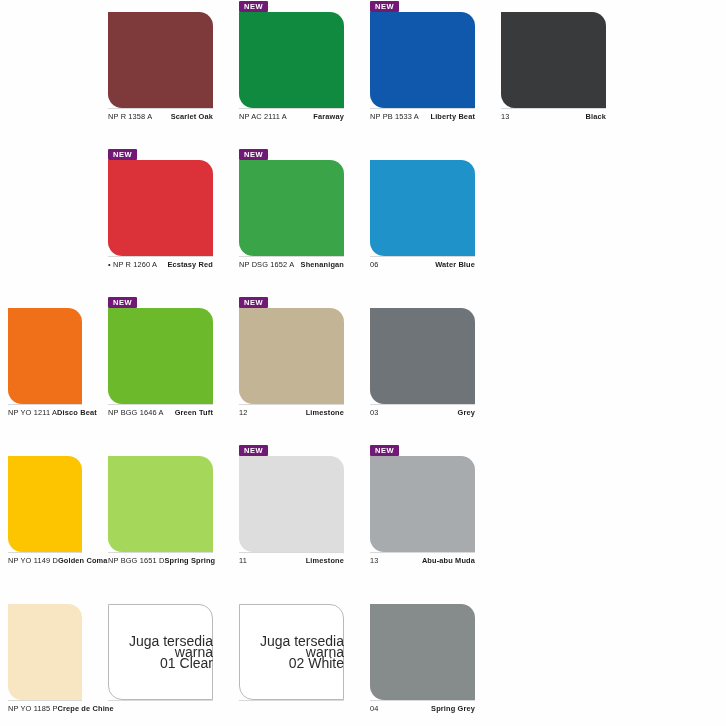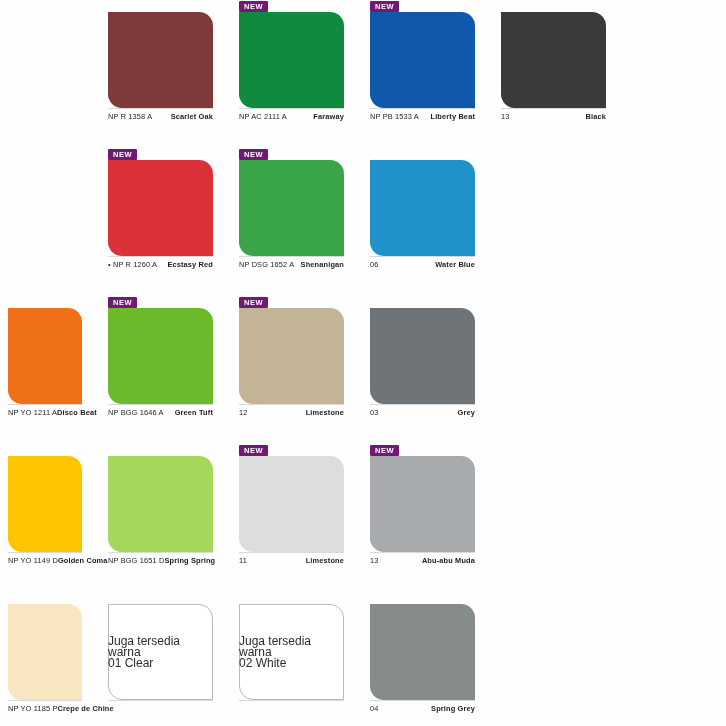--- a/index.html
+++ b/index.html
@@ -78,22 +78,22 @@
     border: 1px solid #b9b9b9;
     box-sizing: border-box;
     background: #ffffff;
   }
   .swatch-text {
     position: absolute;
     left: 0;
     right: 0;
     top: 50%;
     transform: translateY(-50%);
-    text-align: left;
-    font-size: 12px;
+    text-align: right;
+    font-size: 14px;
     line-height: 11px;
     color: #2b2b2b;
     z-index: 2;
     pointer-events: none;
   }
   .label-row {
     position: absolute;
     left: 8px;
     right: 18px;
     top: 112px;

